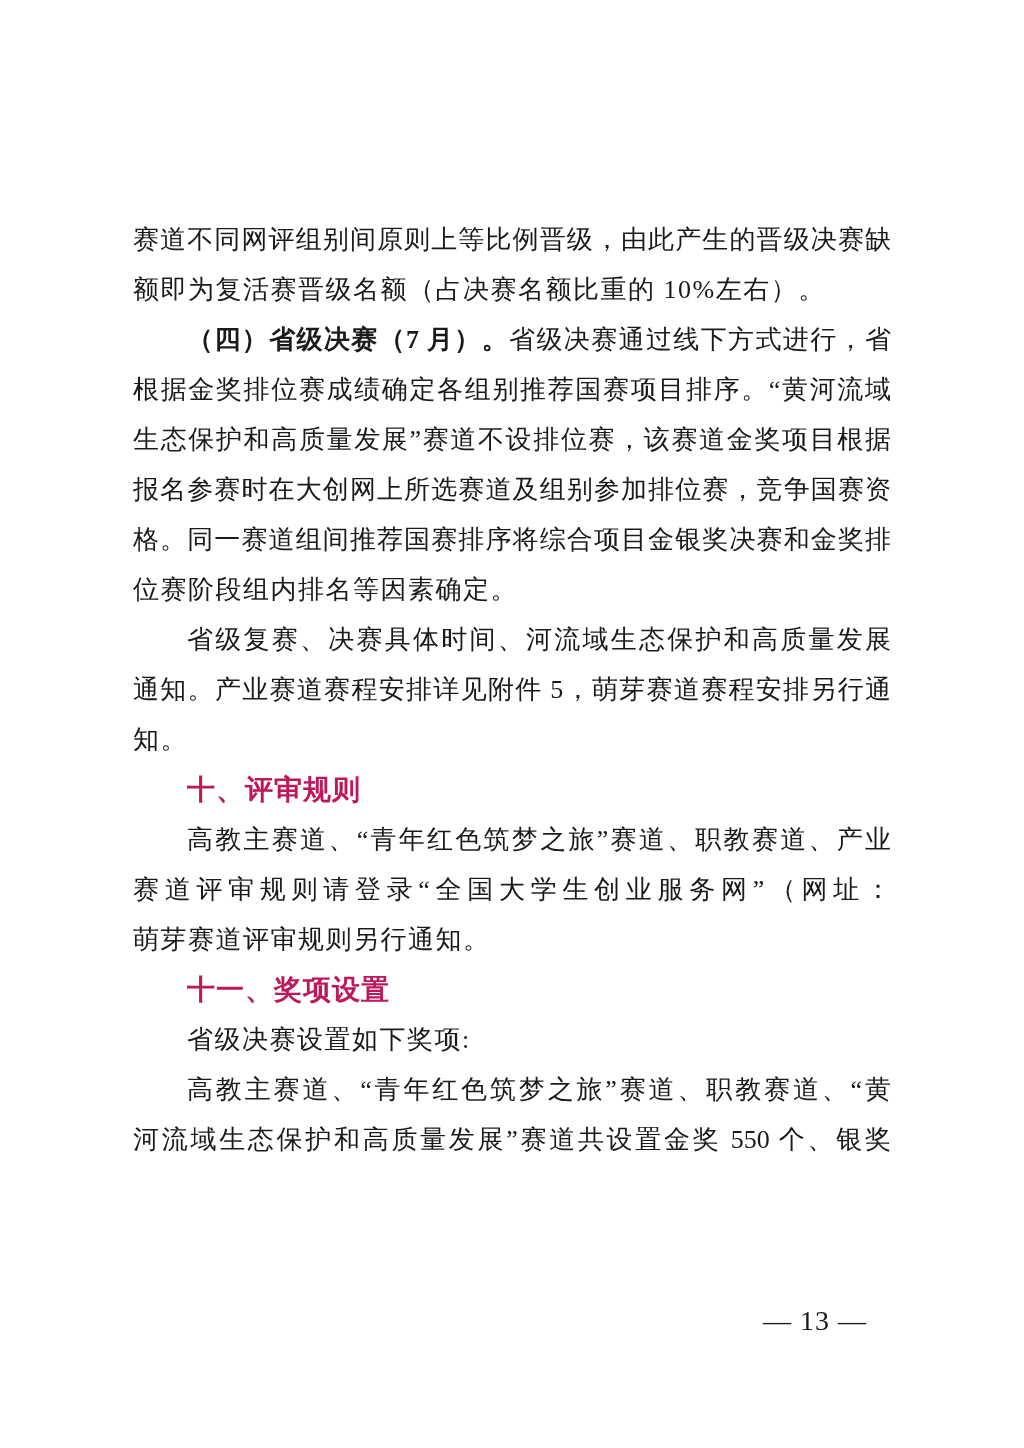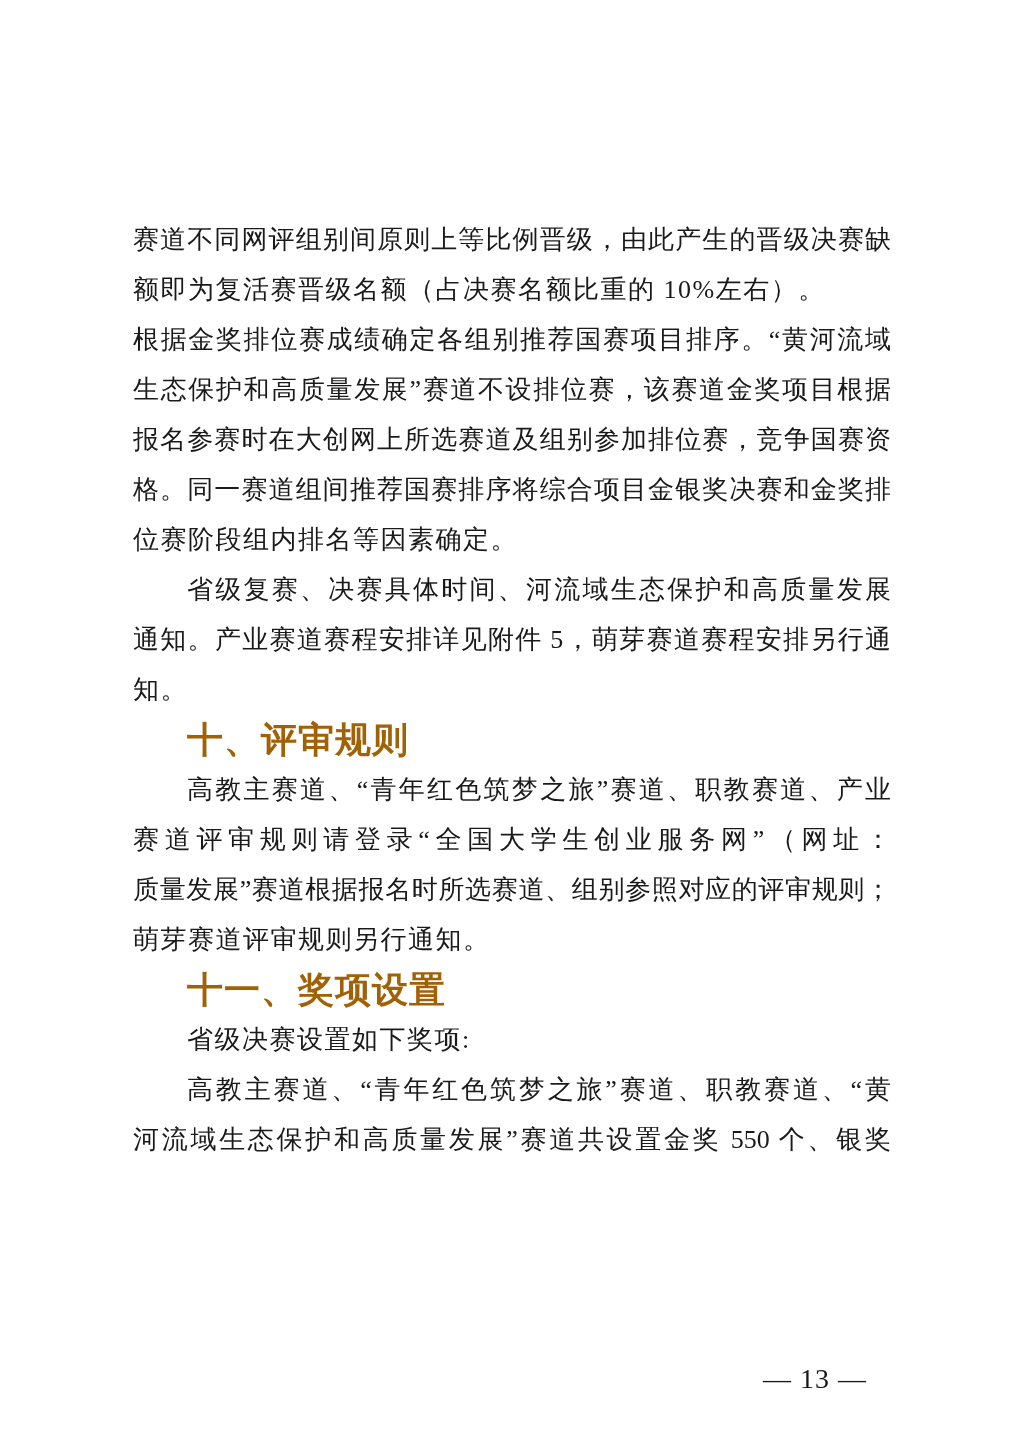--- a/index.html
+++ b/index.html
@@ -28,54 +28,54 @@
     white-space: normal;
   }
   .ln.end {
     text-align-last: left;
     letter-spacing: 1.5px;
   }
   .ln.ind { text-indent: 54px; }
   .ln.hd {
     font-family: Liberation Sans, sans-serif;
     font-weight: 700;
-    font-size: 36px;
+    font-size: 28px;
     letter-spacing: 1px;
-    color: #a16207;
+    color: #be185d;
   }
   .b { font-weight: 700; }
   .pagenum {
     position: absolute;
-    top: 1328px;
+    top: 1270px;
     right: 157px;
     font-size: 28px;
     letter-spacing: 1px;
     color: #1a1a1a;
     font-family: "Liberation Serif", serif;
   }
 </style>
 </head>
 <body>
 
 <div class="page">
   <div class="textblock">
     <div class="ln">赛道不同网评组别间原则上等比例晋级，由此产生的晋级决赛缺</div>
     <div class="ln end">额即为复活赛晋级名额（占决赛名额比重的 10%左右）。</div>
+    <div class="ln ind"><span class="b">（四）省级决赛（7 月）。</span><span>省级决赛通过线下方式进行，省</span></div>
     <div class="ln">根据金奖排位赛成绩确定各组别推荐国赛项目排序。“黄河流域</div>
     <div class="ln">生态保护和高质量发展”赛道不设排位赛，该赛道金奖项目根据</div>
     <div class="ln">报名参赛时在大创网上所选赛道及组别参加排位赛，竞争国赛资</div>
     <div class="ln">格。同一赛道组间推荐国赛排序将综合项目金银奖决赛和金奖排</div>
     <div class="ln end">位赛阶段组内排名等因素确定。</div>
     <div class="ln ind">省级复赛、决赛具体时间、河流域生态保护和高质量发展</div>
     <div class="ln">通知。产业赛道赛程安排详见附件 5，萌芽赛道赛程安排另行通</div>
     <div class="ln end">知。</div>
     <div class="ln hd ind end">十、评审规则</div>
     <div class="ln ind">高教主赛道、“青年红色筑梦之旅”赛道、职教赛道、产业</div>
     <div class="ln">赛道评审规则请登录“全国大学生创业服务网”（网址：</div>
-    <div class="ln">质量发展”赛道根据报名时所选赛道、组别参照对应的评审规则；</div>
     <div class="ln end">萌芽赛道评审规则另行通知。</div>
     <div class="ln hd ind end">十一、奖项设置</div>
     <div class="ln ind end">省级决赛设置如下奖项:</div>
     <div class="ln ind">高教主赛道、“青年红色筑梦之旅”赛道、职教赛道、“黄</div>
     <div class="ln">河流域生态保护和高质量发展”赛道共设置金奖 550 个、银奖</div>
   </div>
   <div class="pagenum">— 13 —</div>
 </div>
 
 </body></html>

